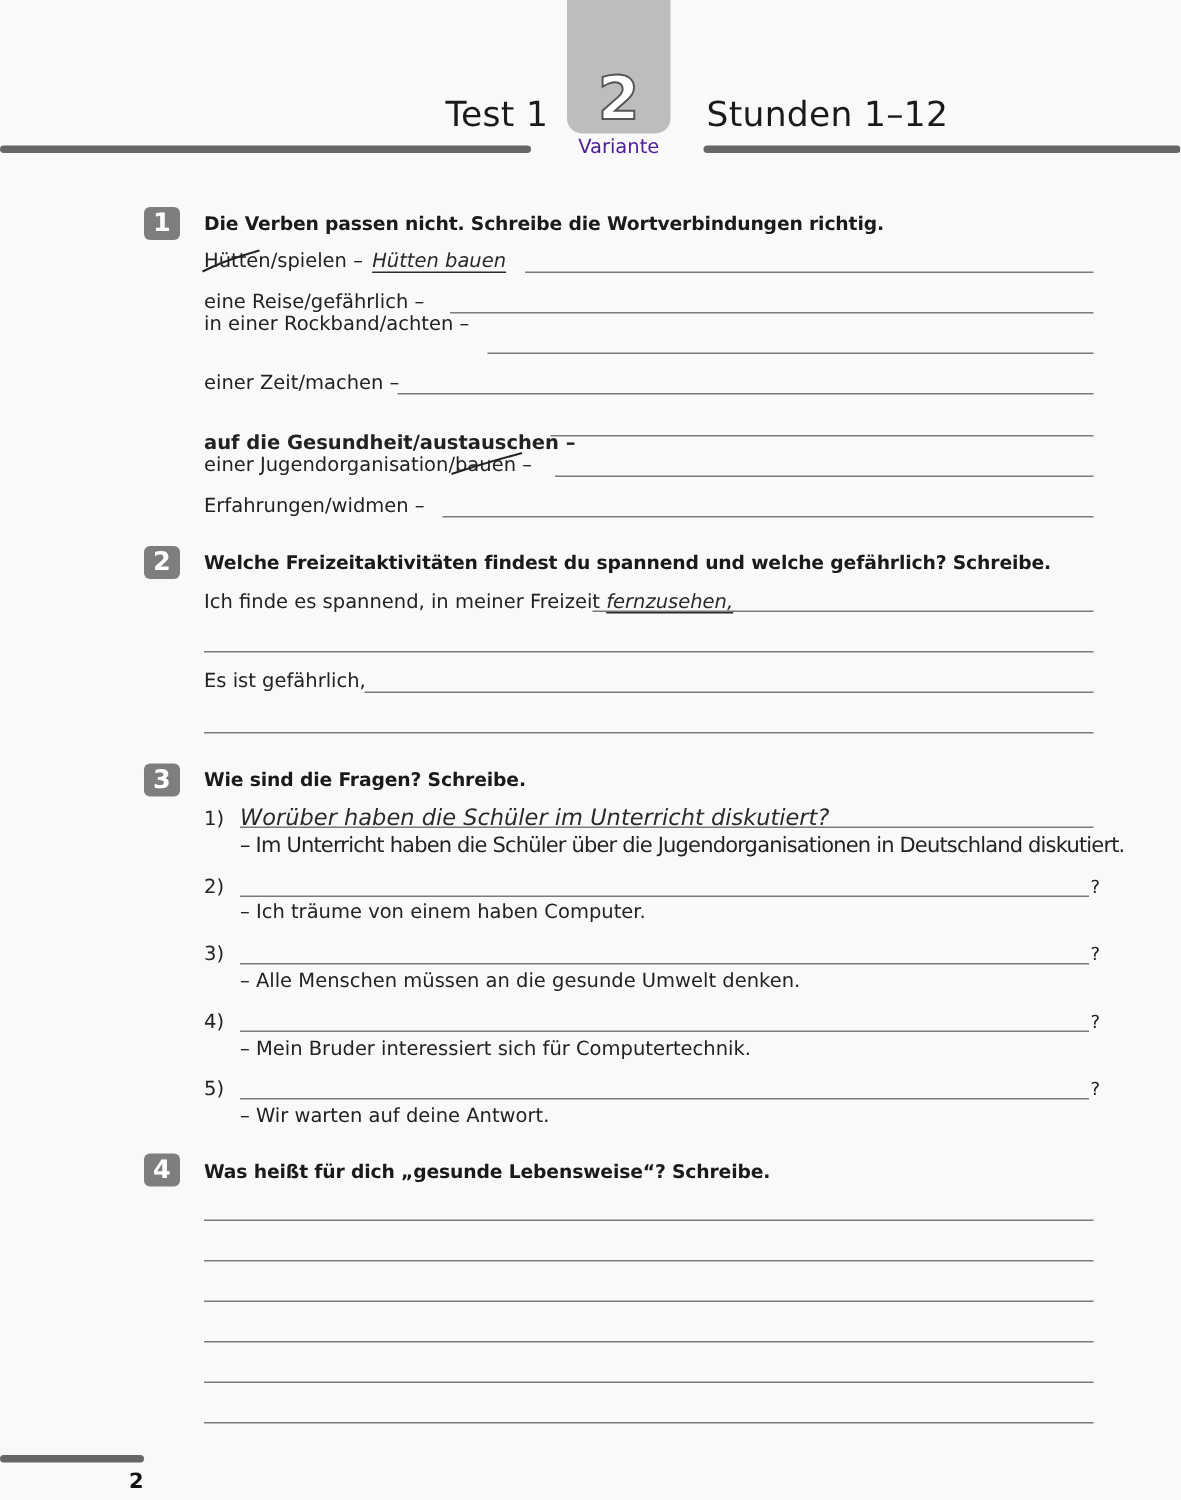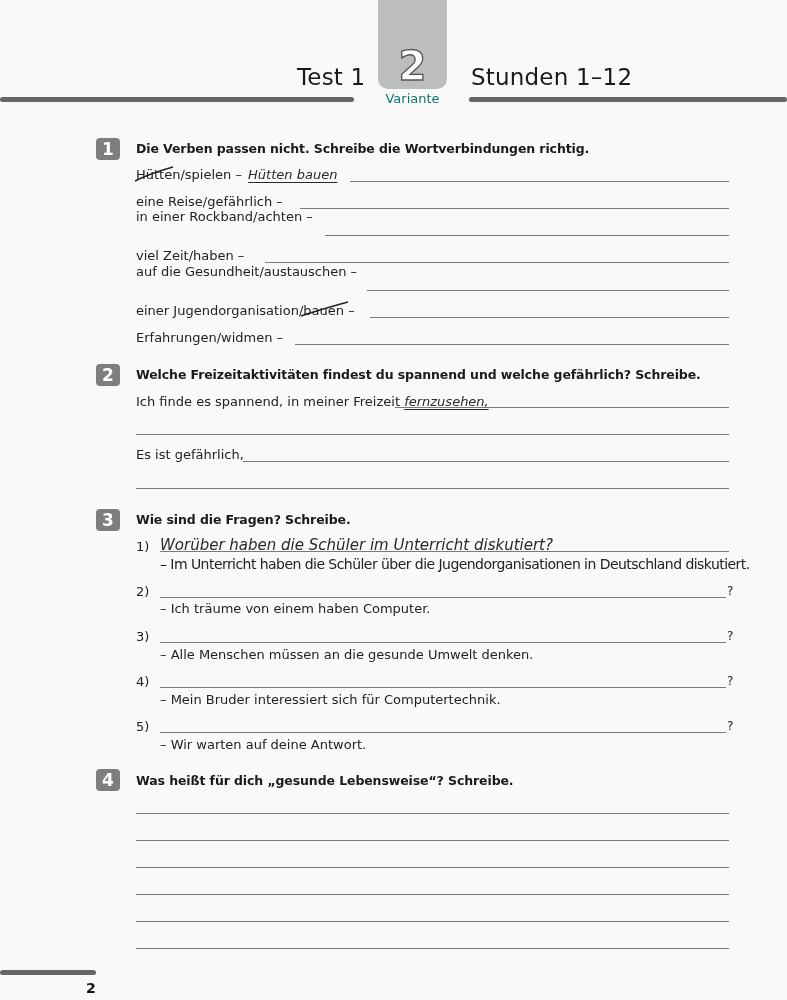--- a/index.html
+++ b/index.html
@@ -19,21 +19,21 @@
   }
   .variant-num {
     position:absolute; left:0; right:0; top:44px; text-align:center;
     font-size:40px; font-weight:bold; color:#fff;
     font-family:"DejaVu Sans", sans-serif;
     -webkit-text-stroke:1.3px #555;
     line-height:44px;
   }
   .variant-label {
     position:absolute; left:378px; width:69px; top:91px; text-align:center;
-    font-size:13px; color:#0f766e;
+    font-size:13px; color:#4c1d95;
   }
 
   
   .badge {
     position:absolute; left:96px; width:24px; height:22px;
     background:#7d7e80; border-radius:4px;
     color:#fff; font-weight:bold; font-size:17px; line-height:22px; text-align:center;
   }
   .task-title {
     position:absolute; left:136px; font-weight:bold; font-size:12.5px; color:#1a1a1a;
@@ -83,24 +83,24 @@
   <span class="hand" style="margin-left:2px;">Hütten bauen</span>
 </div>
 <div class="fill-line" style="left:350px; width:379px; top:181px;"></div>
 
 <div class="line-text" style="top:194px;">eine Reise/gefährlich –</div>
 <div class="fill-line" style="left:300px; width:429px; top:208px;"></div>
 
 <div class="line-text" style="top:209px;">in einer Rockband/achten –</div>
 <div class="fill-line" style="left:325px; width:404px; top:235px;"></div>
 
-<div class="line-text" style="top:248px;">viel Zeit/haben –</div>
+<div class="line-text" style="top:248px;">einer Zeit/machen –</div>
 <div class="fill-line" style="left:265px; width:464px; top:262px;"></div>
 
-<div class="line-text" style="top:264px;">auf die Gesundheit/austauschen –</div>
+<div class="line-text" style="top:288px;font-weight:bold;">auf die Gesundheit/austauschen –</div>
 <div class="fill-line" style="left:367px; width:362px; top:290px;"></div>
 
 <div class="line-text" style="top:303px;">
   <span>einer Jugendorganisation/</span><span class="strike-wrap"><span>bauen</span><svg width="50" height="18">
         <path d="M1 15 Q22 8 48 1" stroke="#222" stroke-width="1.4" fill="none"></path>
       </svg></span><span> –</span>
 </div>
 <div class="fill-line" style="left:370px; width:359px; top:317px;"></div>
 
 <div class="line-text" style="top:330px;">Erfahrungen/widmen –</div>

